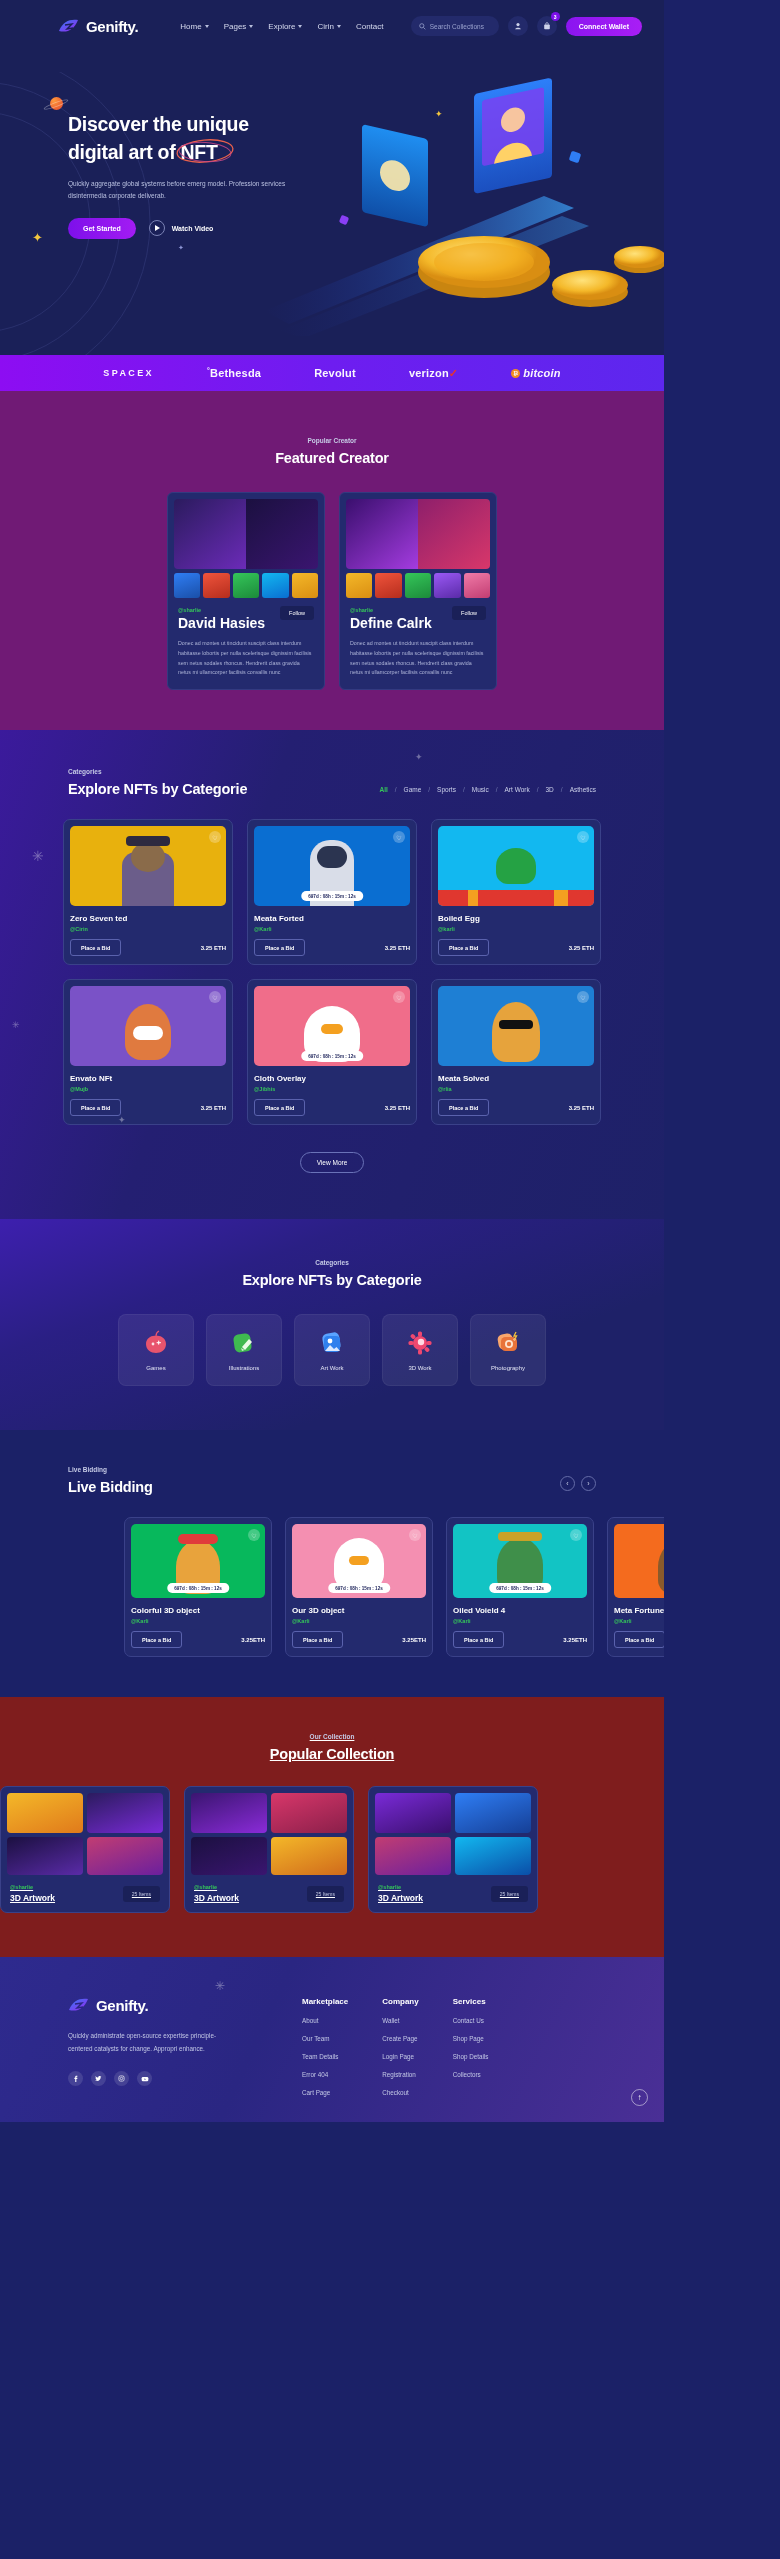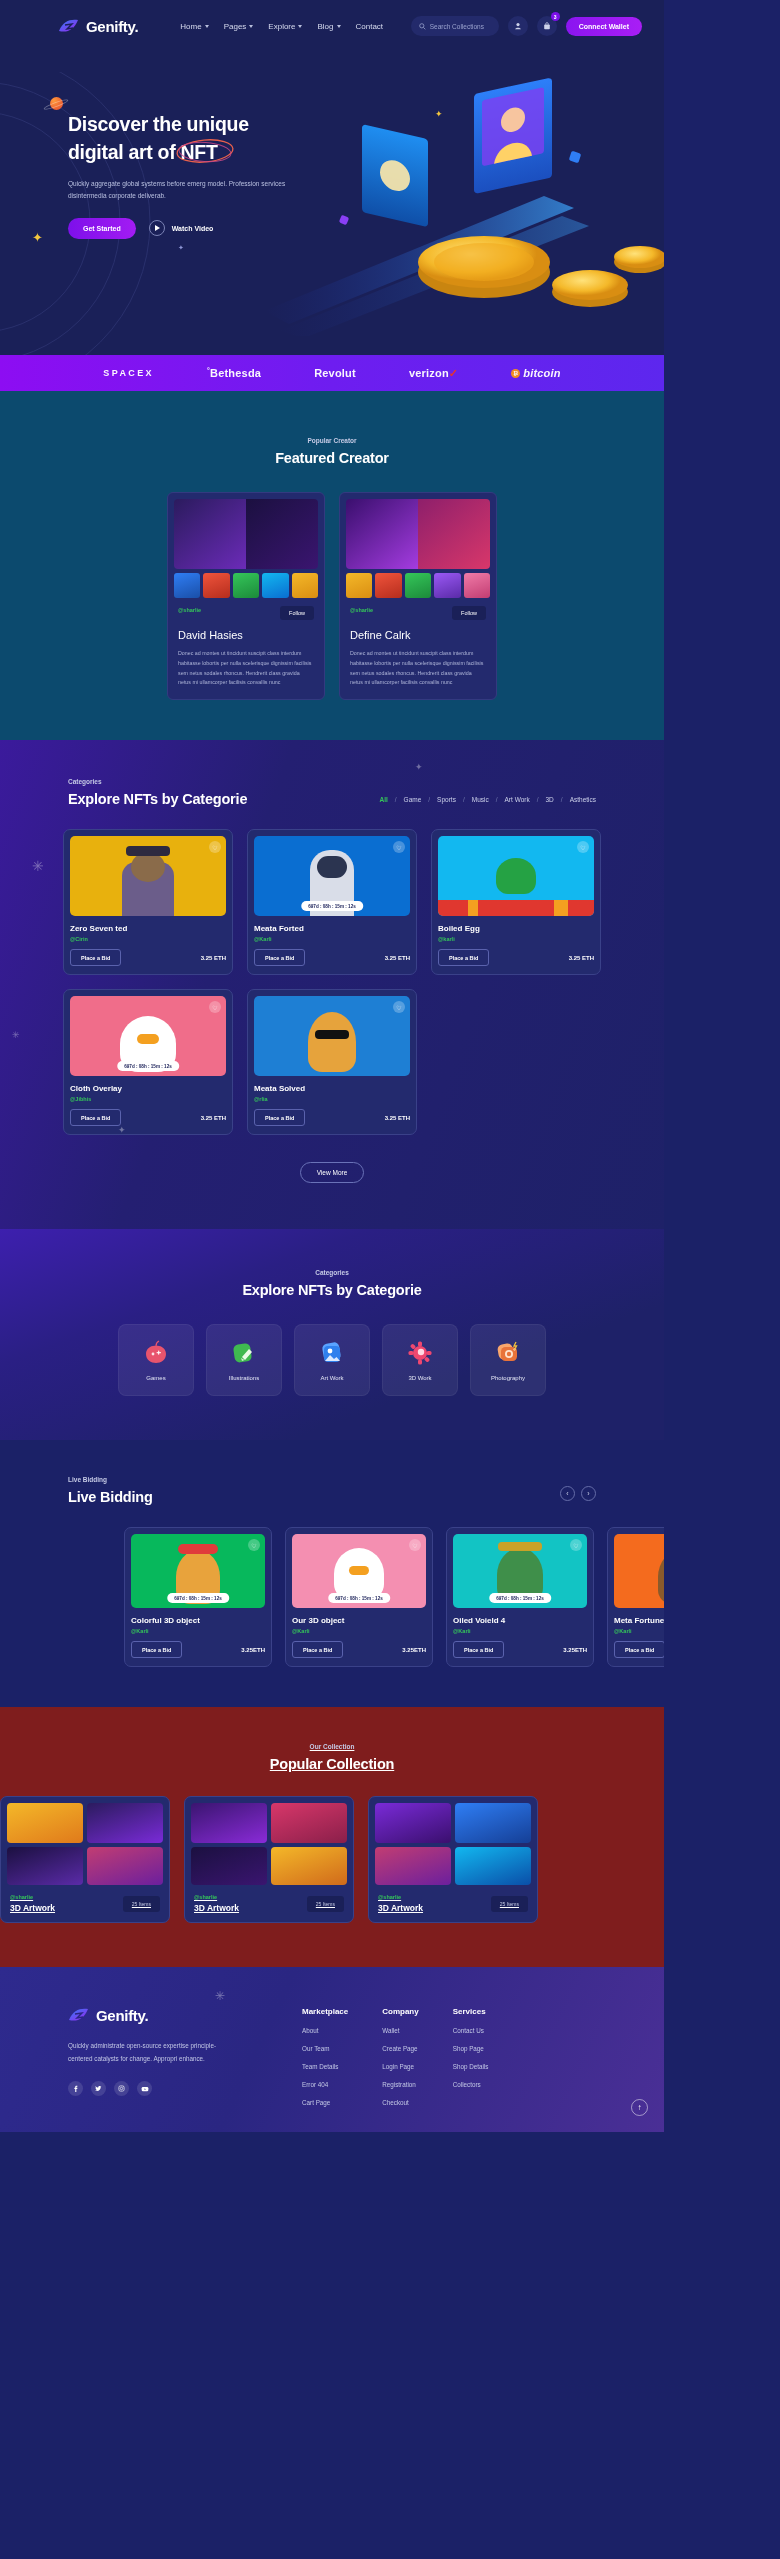--- a/index.html
+++ b/index.html
@@ -95,32 +95,32 @@
   .brand-logo.bitcoin { display:flex; align-items:center; gap:3px; font-style:italic; }
   .btc-coin { width:9px;height:9px;border-radius:50%;background:#f7931a;
     display:flex;align-items:center;justify-content:center;font-size:6px;font-style:normal;color:#fff; }
 
   
   .sec-eyebrow { font-size:6.5px; color:#c6cbe6; text-align:center; font-weight:bold; }
   .sec-title { font-size:14.5px; font-weight:bold; text-align:center; margin-top:6px; letter-spacing:-.2px; }
   .sec-eyebrow.left { text-align:left; }
   .sec-title.left { text-align:left; }
 
-  .featured { background:#0c4a6e; padding:46px 0 40px; }
+  .featured { background:#701a75; padding:46px 0 40px; }
   .creator-grid { display:flex; gap:14px; justify-content:center; margin-top:26px; }
   .creator-card {
     width:158px; background:#232a6e; border:1px solid #333a80; border-radius:6px;
     padding:6px 6px 0; overflow:hidden;
   }
   .creator-hero { height:70px; border-radius:4px; overflow:hidden; display:flex; }
   .creator-thumbs { display:flex; gap:3px; margin-top:4px; }
   .creator-thumbs div { flex:1; height:25px; border-radius:3px; }
   .creator-meta { padding:9px 4px 11px; position:relative; }
   .handle { font-size:5.5px; color:#35c75a; font-weight:bold; }
-  .creator-name { font-size:11px; font-weight:normal; margin-top:16px; }
+  .creator-name { font-size:14px; font-weight:bold; margin-top:2px; }
   .follow-btn {
     position:absolute; right:4px; top:8px; background:#1a2058; border:none;
     color:#fff; font-size:5.5px; padding:4px 9px; border-radius:3px; cursor:pointer;
   }
   .creator-desc { font-size:5.3px; color:#aeb5d8; line-height:1.85; margin-top:8px; }
 
   
   .explore {
     background:linear-gradient(110deg,#3b1a9c 0%,#241f72 35%,#1e2168 100%);
     padding:38px 0 46px; position:relative; overflow:hidden;
@@ -260,21 +260,21 @@
       </div>
       <div class="nav-item">
         <span>Pages</span>
         <i class="caret"></i>
       </div>
       <div class="nav-item">
         <span>Explore</span>
         <i class="caret"></i>
       </div>
       <div class="nav-item">
-        <span>Blog</span>
+        <span>Cirin</span>
         <i class="caret"></i>
       </div>
       <div class="nav-item">
         <span>Contact</span>
       </div>
     </div>
 
     <div class="header-right">
       <div class="search-box">
         <svg width="7" height="7" viewBox="0 0 10 10">
@@ -518,20 +518,33 @@
           <span class="nft-fav">♡</span>
         </div>
         <div class="nft-name">Boiled Egg</div>
         <div class="nft-handle">@karli</div>
         <div class="nft-foot">
           <button class="bid-btn">Place a Bid</button>
           <span class="eth">3.25 ETH</span>
         </div>
       </div>
 
+      <div class="nft-card">
+        <div class="nft-art" style="background:#7a52c7;">
+          <div style="position:absolute;left:50%;top:18px;transform:translateX(-50%);width:46px;height:56px;background:#e07a3f;border-radius:50% 50% 16px 16px;"></div>
+          <div style="position:absolute;left:50%;top:40px;transform:translateX(-50%);width:30px;height:14px;background:#fff;border-radius:8px;"></div>
+          <span class="nft-fav">♡</span>
+        </div>
+        <div class="nft-name">Envato NFt</div>
+        <div class="nft-handle">@Mujb</div>
+        <div class="nft-foot">
+          <button class="bid-btn">Place a Bid</button>
+          <span class="eth">3.25 ETH</span>
+        </div>
+      </div>
 
       <div class="nft-card">
         <div class="nft-art" style="background:#f06d8a;">
           <div style="position:absolute;left:50%;top:20px;transform:translateX(-50%);width:56px;height:56px;background:#fff;border-radius:50% 50% 18px 18px;"></div>
           <div style="position:absolute;left:50%;top:38px;transform:translateX(-50%);width:22px;height:10px;background:#f4a020;border-radius:6px;"></div>
           <span class="nft-fav">♡</span>
           <span class="nft-timer">697d : 08h : 15m : 12s</span>
         </div>
         <div class="nft-name">Cloth Overlay</div>
         <div class="nft-handle">@Jibhis</div>

